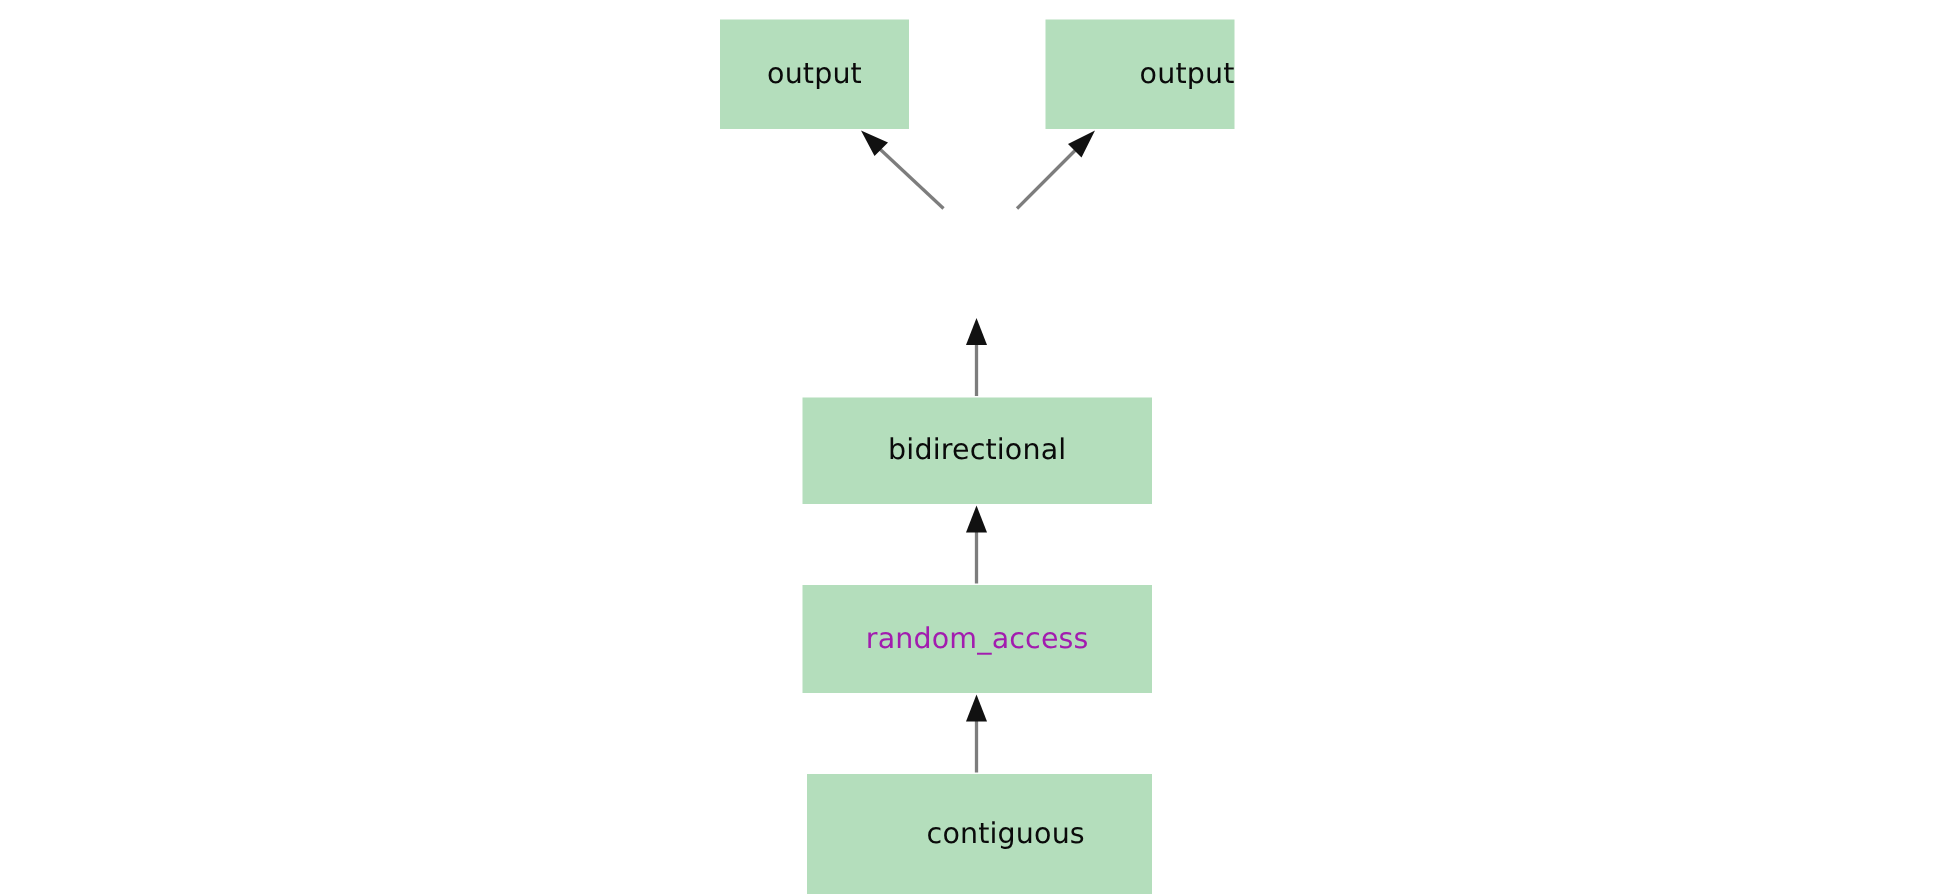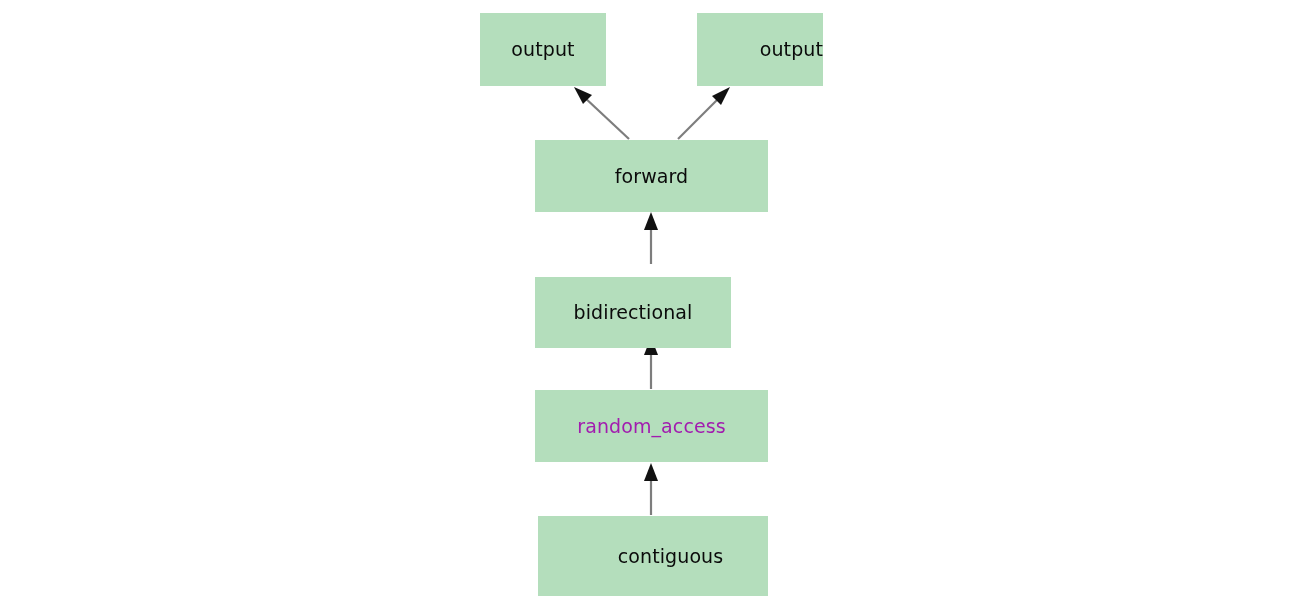--- a/index.html
+++ b/index.html
@@ -87,25 +87,22 @@
   </svg>
 
   <div class="node" id="node-input" style="left: 480px; top: 13px; width: 126px; height: 73px; background: rgb(180, 222, 188);">
     <span class="node-label" style="color: rgb(10, 10, 10);">output</span>
   </div>
 
   <div class="node" id="node-output" style="left: 697px; top: 13px; width: 126px; height: 73px; background: rgb(180, 222, 188); justify-content: flex-end;">
     <span class="node-label" style="color: rgb(10, 10, 10);">output</span>
   </div>
 
-  <div class="node" id="node-forward" style="left: 535px; top: 140px; width: 233px; height: 72px; background: rgb(180, 222, 188);">
-    <span class="node-label" style="color: rgb(10, 10, 10);">forward</span>
-  </div>
 
-  <div class="node" id="node-bidirectional" style="left: 535px; top: 277px; width: 196px; height: 71px; background: rgb(180, 222, 188);">
+  <div class="node" id="node-bidirectional" style="left: 535px; top: 265px; width: 233px; height: 71px; background: rgb(180, 222, 188);">
     <span class="node-label" style="color: rgb(10, 10, 10);">bidirectional</span>
   </div>
 
   <div class="node" id="node-random-access" style="left: 535px; top: 390px; width: 233px; height: 72px; background: rgb(180, 222, 188);">
     <span class="node-label" style="color: #a21caf;">random_access</span>
   </div>
 
   <div class="node" id="node-contiguous" style="left: 538px; top: 516px; width: 230px; height: 80px; background: rgb(180, 222, 188); padding-left: 35px;">
     <span class="node-label" style="color: rgb(10, 10, 10);">contiguous</span>
   </div>

